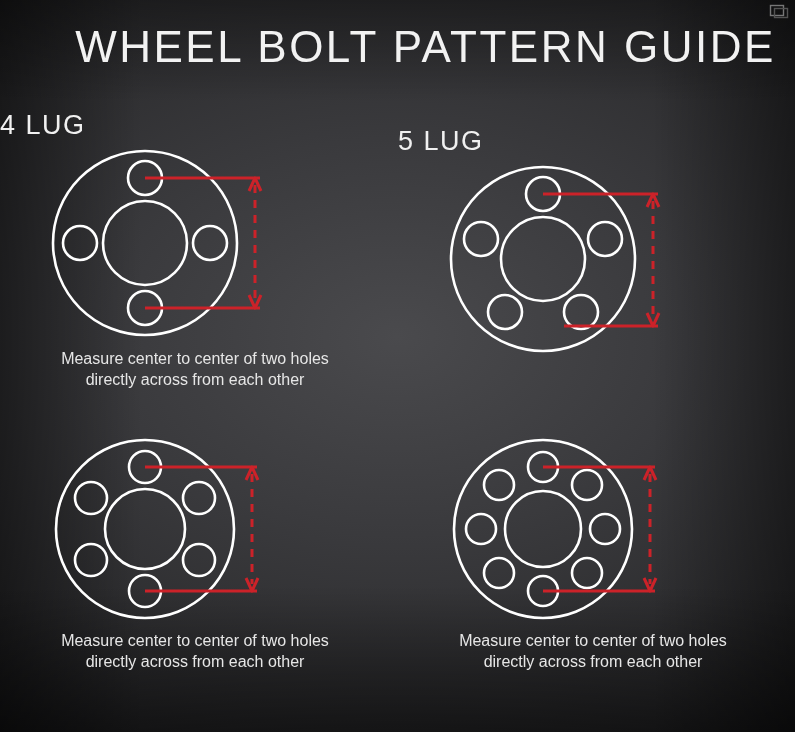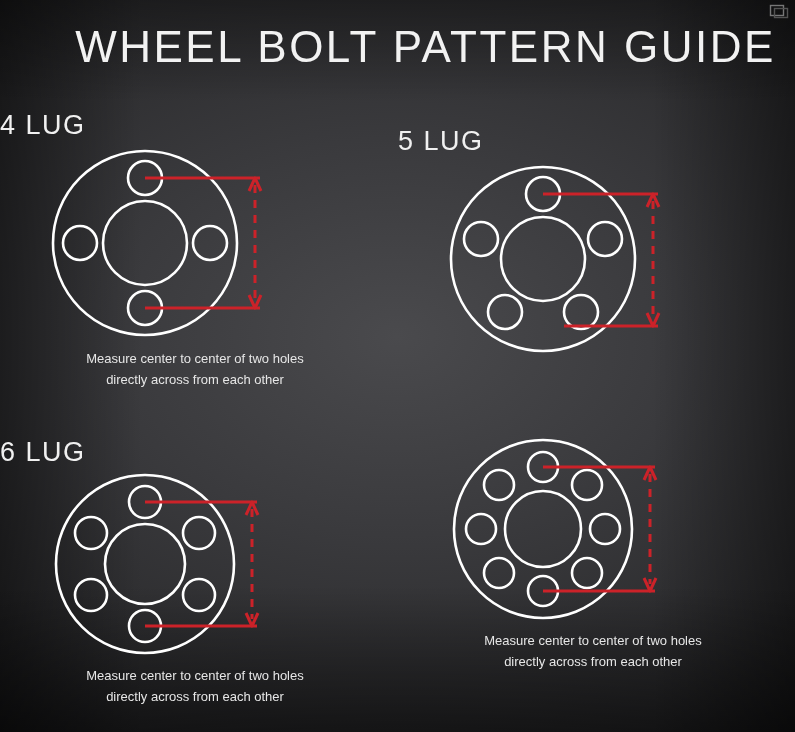--- a/index.html
+++ b/index.html
@@ -61,21 +61,21 @@
   }
   .panel-title {
     text-align: left;
     font-size: 27px;
     letter-spacing: 1.5px;
     color: #f0f0f0;
     margin: 0 0 4px 0;
   }
   .panel-caption {
     text-align: center;
-    font-size: 13px;
+    font-size: 16px;
     line-height: 21px;
     color: #e6e6e6;
     margin-top: 8px;
     white-space: pre-line;
   }
   .diagram {
     display: block;
     margin: 0 auto;
   }
 
@@ -152,21 +152,20 @@
         <line x1="100" y1="33" x2="215" y2="33"></line>
         <line x1="121" y1="165" x2="215" y2="165"></line>
         <line x1="210" y1="40" x2="210" y2="158" stroke-dasharray="8 7"></line>
         <polyline points="204,46 210,33 216,46" stroke-linejoin="round"></polyline>
         <polyline points="204,152 210,165 216,152" stroke-linejoin="round"></polyline>
       </g>
     </svg>
   </div>
 
   <div class="panel" id="panel-6">
-    <div class="panel-title">6 LUG</div>
     <svg class="diagram" width="300" height="185" viewBox="0 0 300 185">
       <g fill="none" stroke="#ffffff" stroke-width="2.6">
         <circle cx="100" cy="92" r="89"></circle>
         <circle cx="100" cy="92" r="40"></circle>
       </g>
       <g fill="none" stroke="#ffffff" stroke-width="2.6">
         <circle cx="100" cy="30" r="16"></circle>
         <circle cx="154" cy="61" r="16"></circle>
         <circle cx="154" cy="123" r="16"></circle>
         <circle cx="100" cy="154" r="16"></circle>

